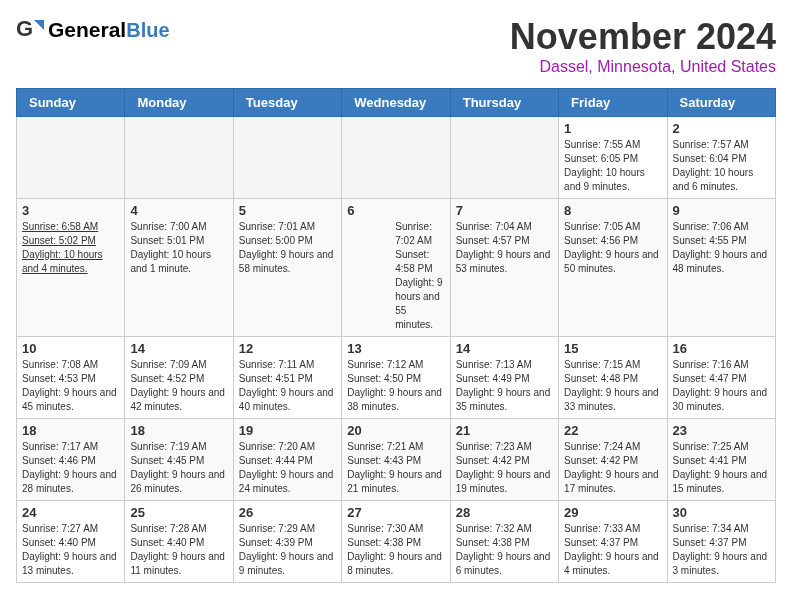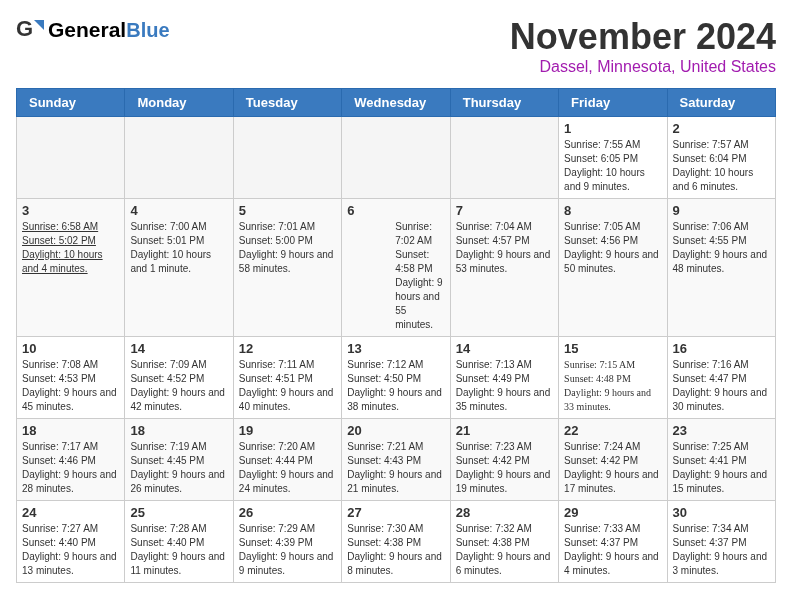--- a/index.html
+++ b/index.html
@@ -213,21 +213,21 @@
 Daylight: 9 hours and 38 minutes.</div>
         </td>
         <td>
           <span class="day-num">14</span>
           <div class="day-info" style="white-space: pre-line;">Sunrise: 7:13 AM
 Sunset: 4:49 PM
 Daylight: 9 hours and 35 minutes.</div>
         </td>
         <td>
           <span class="day-num">15</span>
-          <div class="day-info" style="white-space: pre-line; font-family: Liberation Serif, serif;">Sunrise: 7:15 AM
+          <div class="day-info" style="white-space: pre-line;">Sunrise: 7:15 AM
 Sunset: 4:48 PM
 Daylight: 9 hours and 33 minutes.</div>
         </td>
         <td>
           <span class="day-num">16</span>
           <div class="day-info" style="white-space: pre-line;">Sunrise: 7:16 AM
 Sunset: 4:47 PM
 Daylight: 9 hours and 30 minutes.</div>
         </td>
       </tr>

